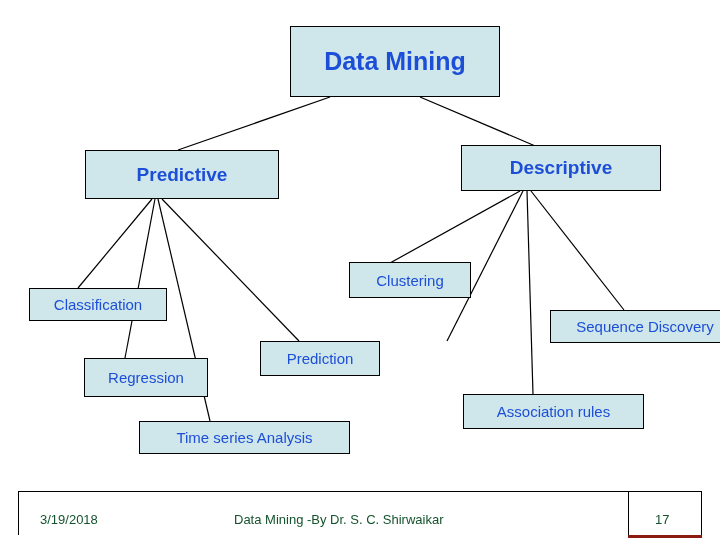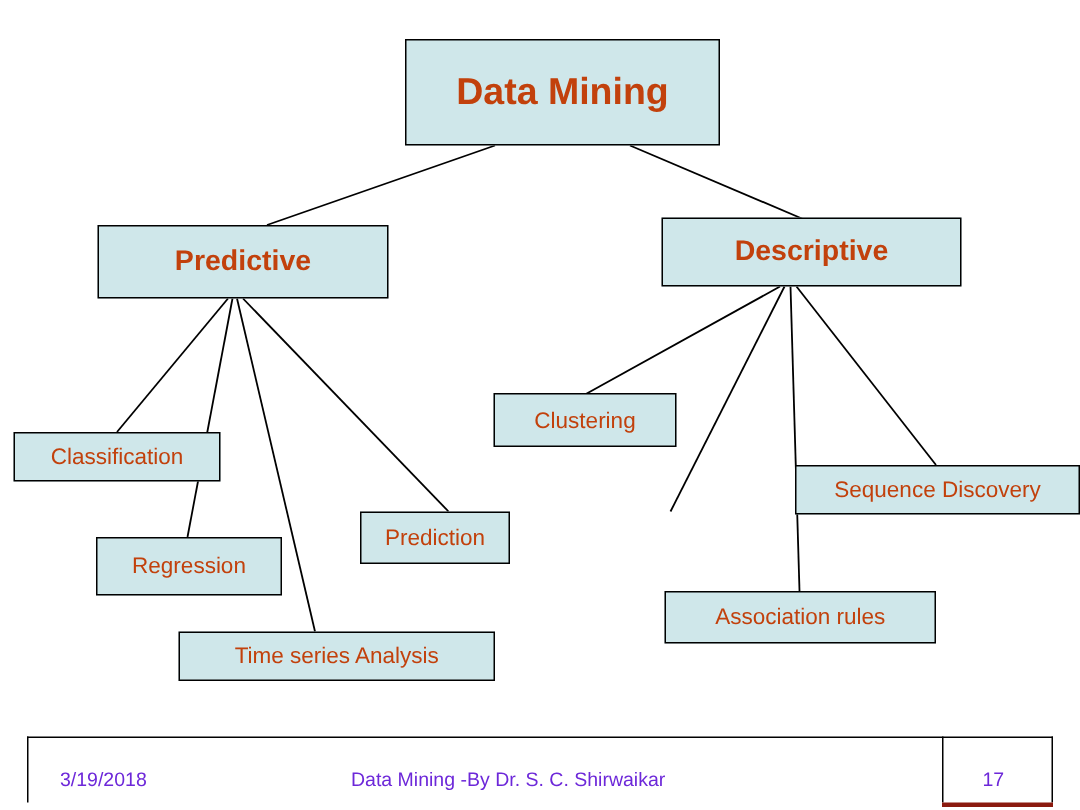--- a/index.html
+++ b/index.html
@@ -27,22 +27,23 @@
     pointer-events: none;
   }
   .node {
     position: absolute;
     box-sizing: border-box;
     background: #cfe7ea;
     border: 1px solid #000000;
     display: flex;
     align-items: center;
     justify-content: center;
-    color: #c2410c;
+    color: #1d4ed8;
     white-space: nowrap;
+    margin-left: 20px;
   }
   .node.title {
     font-size: 25px;
     font-weight: bold;
   }
   .node.level2 {
     font-size: 19px;
     font-weight: bold;
   }
   .node.leaf {
@@ -84,21 +85,21 @@
     position: absolute;
     left: 628px;
     top: 535px;
     width: 74px;
     height: 3px;
     background: #8b1a0f;
   }
   .footer-text {
     position: absolute;
     font-size: 13px;
-    color: #6d28d9;
+    color: #14532d;
     white-space: nowrap;
   }
   #footer-date { left: 40px; top: 512px; }
   #footer-center { left: 234px; top: 512px; }
   #footer-page { left: 655px; top: 512px; }
 </style>
 </head>
 <body>
 
 <div id="slide">
@@ -136,21 +137,21 @@
   </div>
 
   <div class="node leaf" style="left:64px; top:358px; width:124px; height:39px;">
     <span>Regression</span>
   </div>
 
   <div class="node leaf" style="left:119px; top:421px; width:211px; height:33px;">
     <span>Time series Analysis</span>
   </div>
 
-  <div class="node leaf" style="left:240px; top:341px; width:100px; height:35px;">
+  <div class="node leaf" style="left:240px; top:341px; width:120px; height:35px;">
     <span>Prediction</span>
   </div>
 
   <div class="node leaf" style="left:329px; top:262px; width:122px; height:36px;">
     <span>Clustering</span>
   </div>
 
 
   <div class="node leaf" style="left:443px; top:394px; width:181px; height:35px;">
     <span>Association rules</span>

